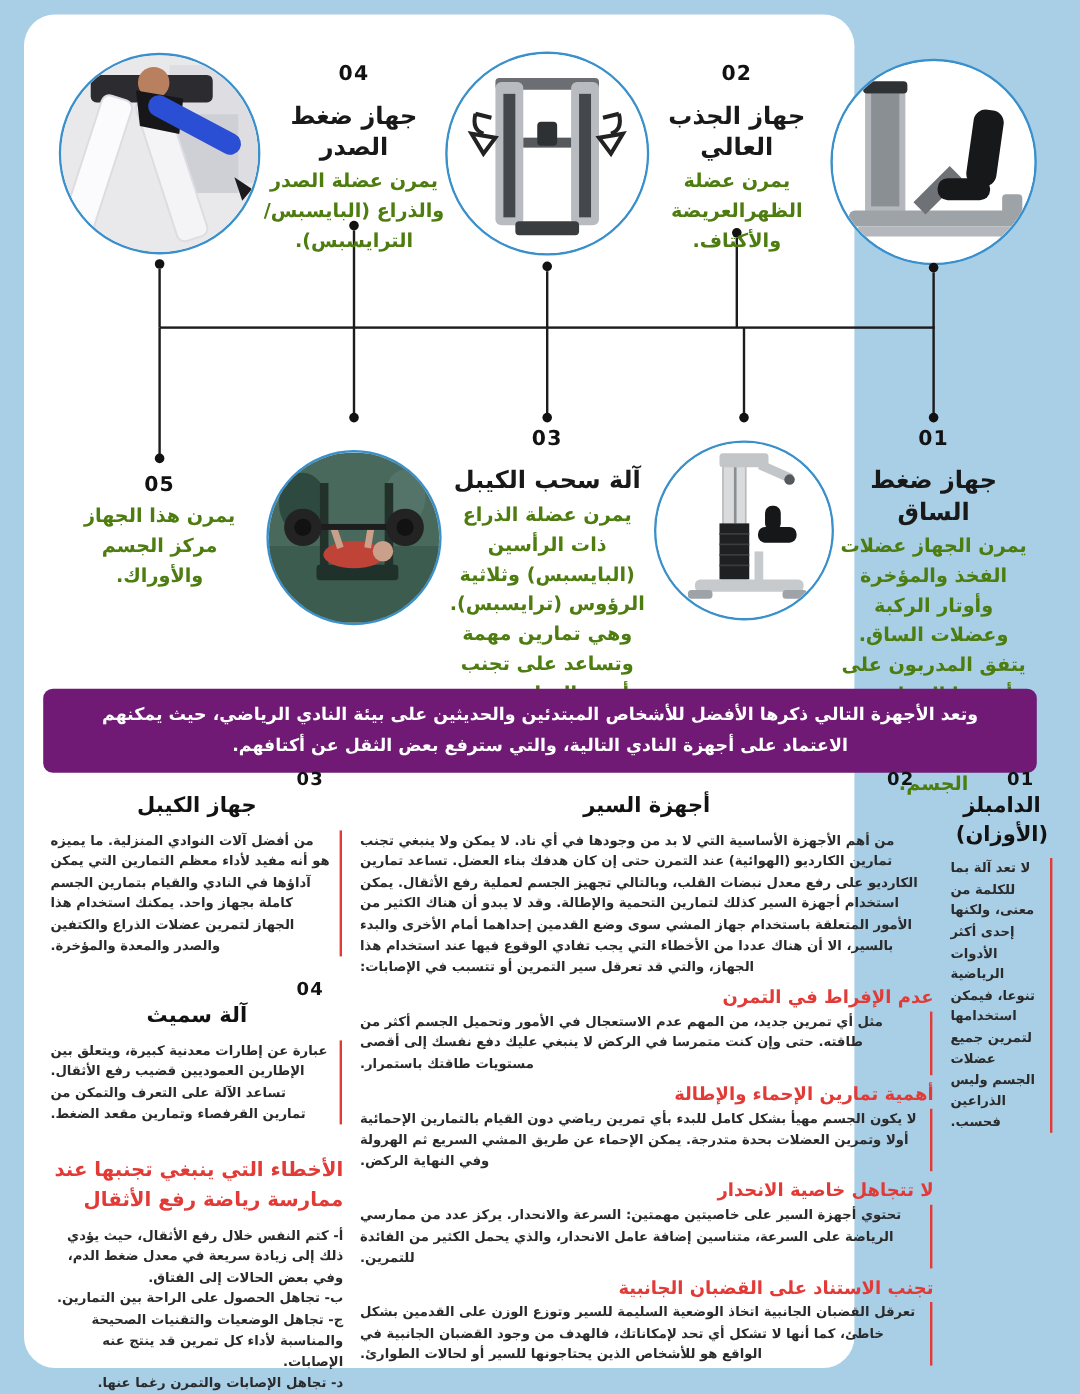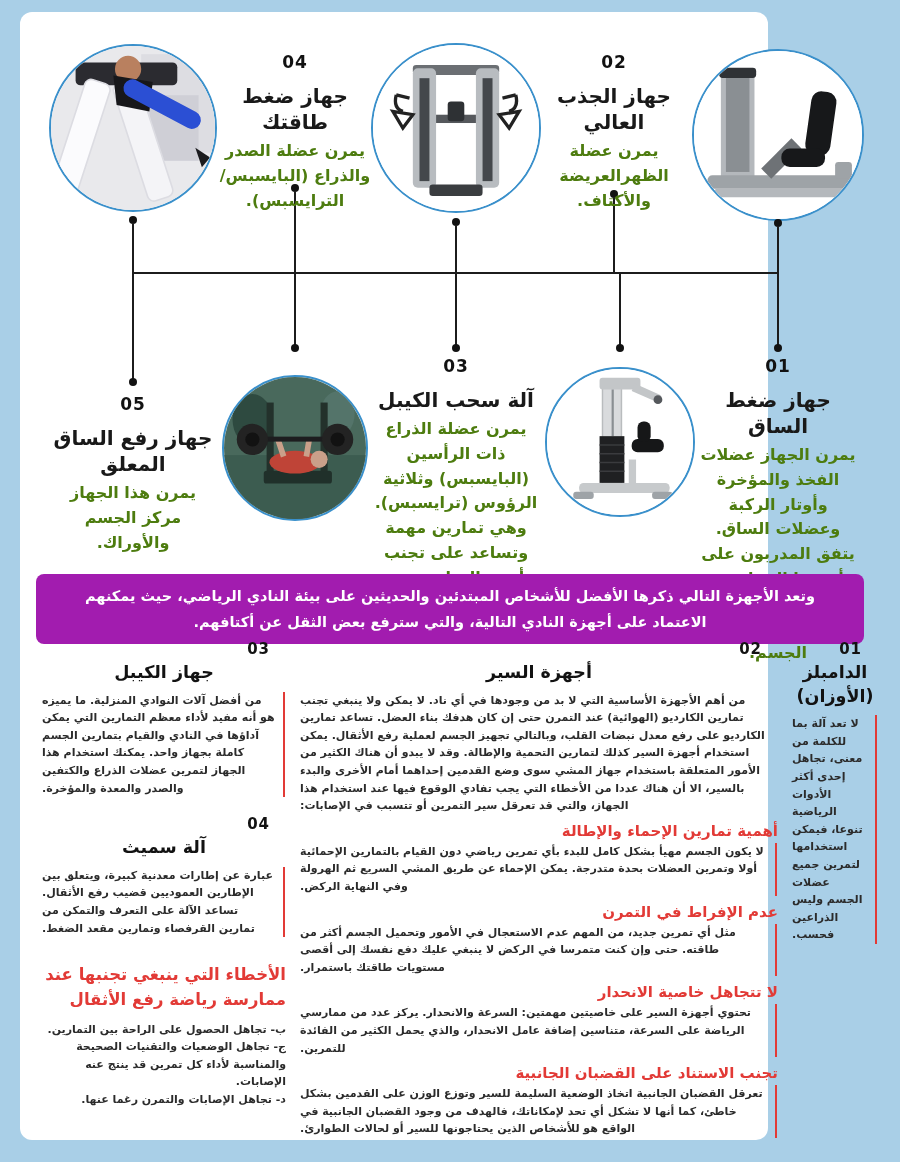--- a/index.html
+++ b/index.html
@@ -1,31 +1,31 @@
 <!DOCTYPE html>
 <html lang="ar"><head>
 <meta charset="utf-8">
 <style>
   html,body{margin:0;padding:0;}
   body{width:900px;height:1162px;background:#a9cfe7;overflow:hidden;position:relative;
        font-family:"DejaVu Sans",sans-serif;}
-  .card{position:absolute;left:20px;top:12px;width:748px;height:1128px;background:#ffffff;border-radius:12px;}
+  .card{position:absolute;left:20px;top:12px;width:692px;height:1128px;background:#ffffff;border-radius:26px;}
 
   
   .circle{position:absolute;border-radius:50%;border:2.5px solid #3a90cb;overflow:hidden;background:#fff;box-sizing:border-box;}
   .circle svg{display:block;width:100%;height:100%;}
   .line{position:absolute;background:#1c1c1c;}
   .dot{position:absolute;width:8px;height:8px;border-radius:50%;background:#121212;transform:translate(-50%,-50%);}
   .tm-item{position:absolute;text-align:center;direction:rtl;}
   .tm-num{font-size:17px;font-weight:bold;color:#121212;letter-spacing:1px;}
   .tm-title{font-size:20px;font-weight:bold;color:#191919;line-height:1.3;margin-top:11px;}
   .tm-desc{font-size:16px;font-weight:bold;color:#4d7c0f;line-height:1.55;margin-top:4px;}
 
   
-  .banner{position:absolute;left:16px;top:562px;width:828px;box-sizing:border-box;background:#a21caf;border-radius:8px;
+  .banner{position:absolute;left:16px;top:562px;width:828px;box-sizing:border-box;background:#701a75;border-radius:8px;
           color:#fff;font-weight:bold;font-size:14.5px;line-height:1.8;text-align:center;direction:rtl;padding:9px 26px;}
 
   
   .bottom{position:absolute;left:22px;top:628px;width:836px;display:flex;direction:rtl;gap:14px;}
   .col{display:block;}
   .col-dumbbells{width:86px;flex:0 0 86px;}
   .col-treadmills{flex:1 1 auto;min-width:0;}
   .col-left{width:244px;flex:0 0 244px;}
   .col-num{font-size:15px;font-weight:bold;color:#121212;text-align:right;padding-right:16px;letter-spacing:1px;}
   .col-title{font-size:17.5px;font-weight:bold;color:#121212;text-align:center;line-height:1.35;margin:3px 0 7px;}
@@ -148,33 +148,32 @@
     <div class="dot" style="left:275px;top:336px;"></div>
     <div class="line" style="left:435px;top:261px;width:2px;height:73px;"></div>
     <div class="dot" style="left:436px;top:336px;"></div>
     <div class="line" style="left:599px;top:261px;width:2px;height:73px;"></div>
     <div class="dot" style="left:600px;top:336px;"></div>
     <div class="line" style="left:757px;top:261px;width:2px;height:73px;"></div>
     <div class="dot" style="left:758px;top:336px;"></div>
 
     <div class="tm-item" style="left:195px;top:40px;width:160px;">
       <div class="tm-num">04</div>
-      <div class="tm-title">جهاز ضغط طاقتك</div>
+      <div class="tm-title">جهاز ضغط الصدر</div>
       <div class="tm-desc">يمرن عضلة الصدر والذراع (البايسبس/ الترايسبس).</div>
     </div>
 
     <div class="tm-item" style="left:514px;top:40px;width:160px;">
       <div class="tm-num">02</div>
       <div class="tm-title">جهاز الجذب العالي</div>
       <div class="tm-desc">يمرن عضلة الظهرالعريضة والأكتاف.</div>
     </div>
 
     <div class="tm-item" style="left:33px;top:382px;width:160px;">
       <div class="tm-num">05</div>
-      <div class="tm-title">جهاز رفع الساق المعلق</div>
       <div class="tm-desc">يمرن هذا الجهاز مركز الجسم والأوراك.</div>
     </div>
 
     <div class="tm-item" style="left:351px;top:344px;width:170px;">
       <div class="tm-num">03</div>
       <div class="tm-title">آلة سحب الكيبل</div>
       <div class="tm-desc">يمرن عضلة الذراع ذات الرأسين (البايسبس) وثلاثية الرؤوس (ترايسبس). وهي تمارين مهمة وتساعد على تجنب تأرجح الذراعين عند استخدام الأوزان (الدامبلز).</div>
     </div>
 
     <div class="tm-item" style="left:678px;top:344px;width:160px;">
@@ -184,35 +183,35 @@
     </div>
   </div>
 
   <div class="banner">وتعد الأجهزة التالي ذكرها الأفضل للأشخاص المبتدئين والحديثين على بيئة النادي الرياضي، حيث يمكنهم الاعتماد على أجهزة النادي التالية، والتي سترفع بعض الثقل عن أكتافهم.</div>
 
   <div class="bottom">
 
     <div class="col col-dumbbells">
       <div class="col-num">01</div>
       <div class="col-title">الدامبلز (الأوزان)</div>
-      <div class="body-text redline">لا تعد آلة بما للكلمة من معنى، تجاهل إحدى أكثر الأدوات الرياضية تنوعا، فيمكن استخدامها لتمرين جميع عضلات الجسم وليس الذراعين فحسب.</div>
+      <div class="body-text redline">لا تعد آلة بما للكلمة من معنى، ولكنها إحدى أكثر الأدوات الرياضية تنوعا، فيمكن استخدامها لتمرين جميع عضلات الجسم وليس الذراعين فحسب.</div>
     </div>
 
     <div class="col col-treadmills">
       <div class="col-num">02</div>
       <div class="col-title">أجهزة السير</div>
       <div class="body-text">من أهم الأجهزة الأساسية التي لا بد من وجودها في أي ناد. لا يمكن ولا ينبغي تجنب تمارين الكارديو (الهوائية) عند التمرن حتى إن كان هدفك بناء العضل. تساعد تمارين الكارديو على رفع معدل نبضات القلب، وبالتالي تجهيز الجسم لعملية رفع الأثقال. يمكن استخدام أجهزة السير كذلك لتمارين التحمية والإطالة. وقد لا يبدو أن هناك الكثير من الأمور المتعلقة باستخدام جهاز المشي سوى وضع القدمين إحداهما أمام الأخرى والبدء بالسير، الا أن هناك عددا من الأخطاء التي يجب تفادي الوقوع فيها عند استخدام هذا الجهاز، والتي قد تعرقل سير التمرين أو تتسبب في الإصابات:</div>
 
       <div class="tip">
+        <div class="tip-head">عدم الإفراط في التمرن</div>
+        <div class="body-text redline">مثل أي تمرين جديد، من المهم عدم الاستعجال في الأمور وتحميل الجسم أكثر من طاقته. حتى وإن كنت متمرسا في الركض لا ينبغي عليك دفع نفسك إلى أقصى مستويات طاقتك باستمرار.</div>
+      </div>
+      <div class="tip">
         <div class="tip-head">أهمية تمارين الإحماء والإطالة</div>
         <div class="body-text redline">لا يكون الجسم مهيأ بشكل كامل للبدء بأي تمرين رياضي دون القيام بالتمارين الإحمائية أولا وتمرين العضلات بحدة متدرجة. يمكن الإحماء عن طريق المشي السريع ثم الهرولة وفي النهاية الركض.</div>
-      </div>
-      <div class="tip">
-        <div class="tip-head">عدم الإفراط في التمرن</div>
-        <div class="body-text redline">مثل أي تمرين جديد، من المهم عدم الاستعجال في الأمور وتحميل الجسم أكثر من طاقته. حتى وإن كنت متمرسا في الركض لا ينبغي عليك دفع نفسك إلى أقصى مستويات طاقتك باستمرار.</div>
       </div>
       <div class="tip">
         <div class="tip-head">لا تتجاهل خاصية الانحدار</div>
         <div class="body-text redline">تحتوي أجهزة السير على خاصيتين مهمتين: السرعة والانحدار. يركز عدد من ممارسي الرياضة على السرعة، متناسين إضافة عامل الانحدار، والذي يحمل الكثير من الفائدة للتمرين.</div>
       </div>
       <div class="tip">
         <div class="tip-head">تجنب الاستناد على القضبان الجانبية</div>
         <div class="body-text redline">تعرقل القضبان الجانبية اتخاذ الوضعية السليمة للسير وتوزع الوزن على القدمين بشكل خاطئ، كما أنها لا تشكل أي تحد لإمكاناتك، فالهدف من وجود القضبان الجانبية في الواقع هو للأشخاص الذين يحتاجونها للسير أو لحالات الطوارئ.</div>
       </div>
 
@@ -221,20 +220,21 @@
     <div class="col col-left">
       <div class="col-num">03</div>
       <div class="col-title">جهاز الكيبل</div>
       <div class="body-text redline">من أفضل آلات النوادي المنزلية. ما يميزه هو أنه مفيد لأداء معظم التمارين التي يمكن آداؤها في النادي والقيام بتمارين الجسم كاملة بجهاز واحد. يمكنك استخدام هذا الجهاز لتمرين عضلات الذراع والكتفين والصدر والمعدة والمؤخرة.</div>
 
       <div class="col-num spacer-num">04</div>
       <div class="col-title">آلة سميث</div>
       <div class="body-text redline">عبارة عن إطارات معدنية كبيرة، ويتعلق بين الإطارين العموديين قضيب رفع الأثقال. تساعد الآلة على التعرف والتمكن من تمارين القرفصاء وتمارين مقعد الضغط.</div>
 
       <div class="mistakes-title">الأخطاء التي ينبغي تجنبها عند ممارسة رياضة رفع الأثقال</div>
+      <div class="mistake-item">أ- كتم النفس خلال رفع الأثقال، حيث يؤدي ذلك إلى زيادة سريعة في معدل ضغط الدم، وفي بعض الحالات إلى الفتاق.</div>
       <div class="mistake-item">ب- تجاهل الحصول على الراحة بين التمارين.</div>
       <div class="mistake-item">ج- تجاهل الوضعيات والتقنيات الصحيحة والمناسبة لأداء كل تمرين قد ينتج عنه الإصابات.</div>
       <div class="mistake-item">د- تجاهل الإصابات والتمرن رغما عنها.</div>
 
     </div>
 
   </div>
 </div>
 
 </body></html>

